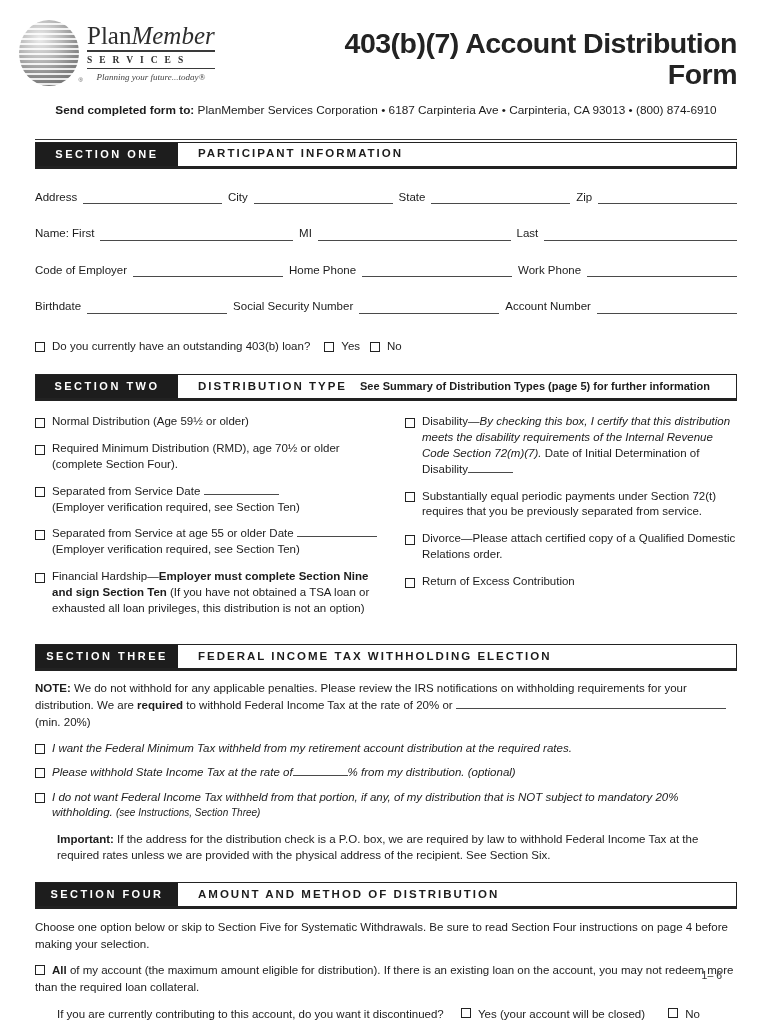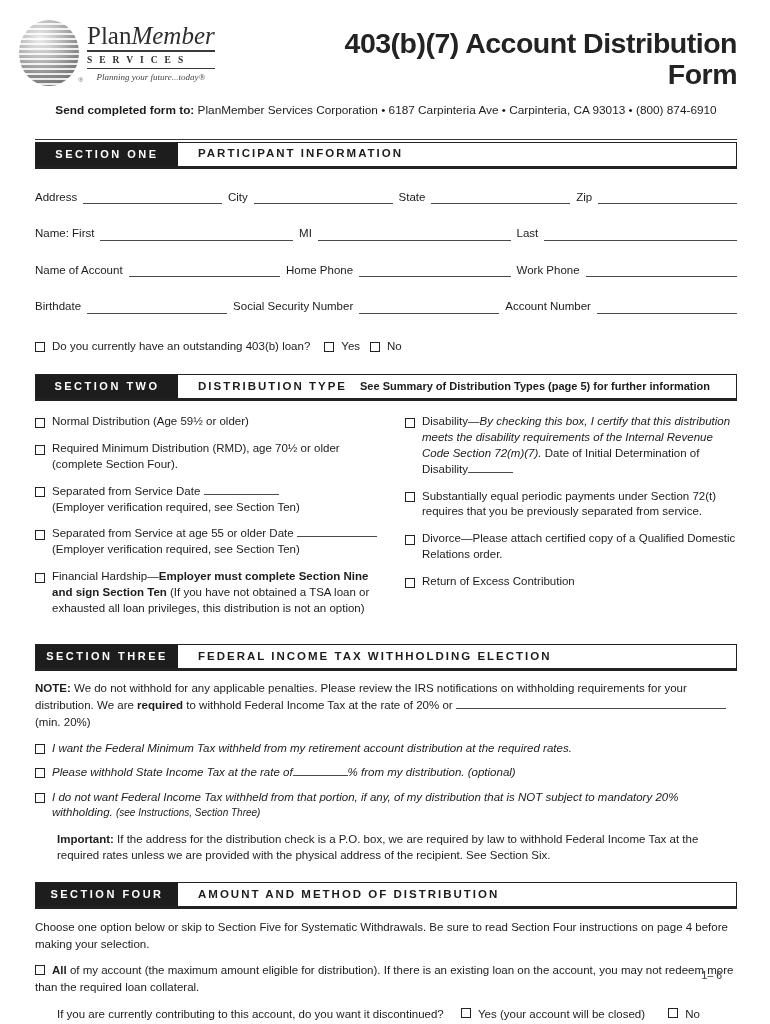--- a/index.html
+++ b/index.html
@@ -114,21 +114,21 @@
   <div class="frow">
     <span>Name: First</span>
       <span class="ln f105"></span>
     <span>MI</span>
       <span class="ln w42"></span>
     <span>Last</span>
       <span class="ln f115"></span>
   </div>
 
   <div class="frow">
-    <span>Name of Account</span>
+    <span>Code of Employer</span>
       <span class="ln f210"></span>
     <span>Home Phone</span>
       <span class="ln f115"></span>
     <span>Work Phone</span>
       <span class="ln f140"></span>
   </div>
 
   <div class="frow">
     <span>Birthdate</span>
       <span class="ln f135"></span>

